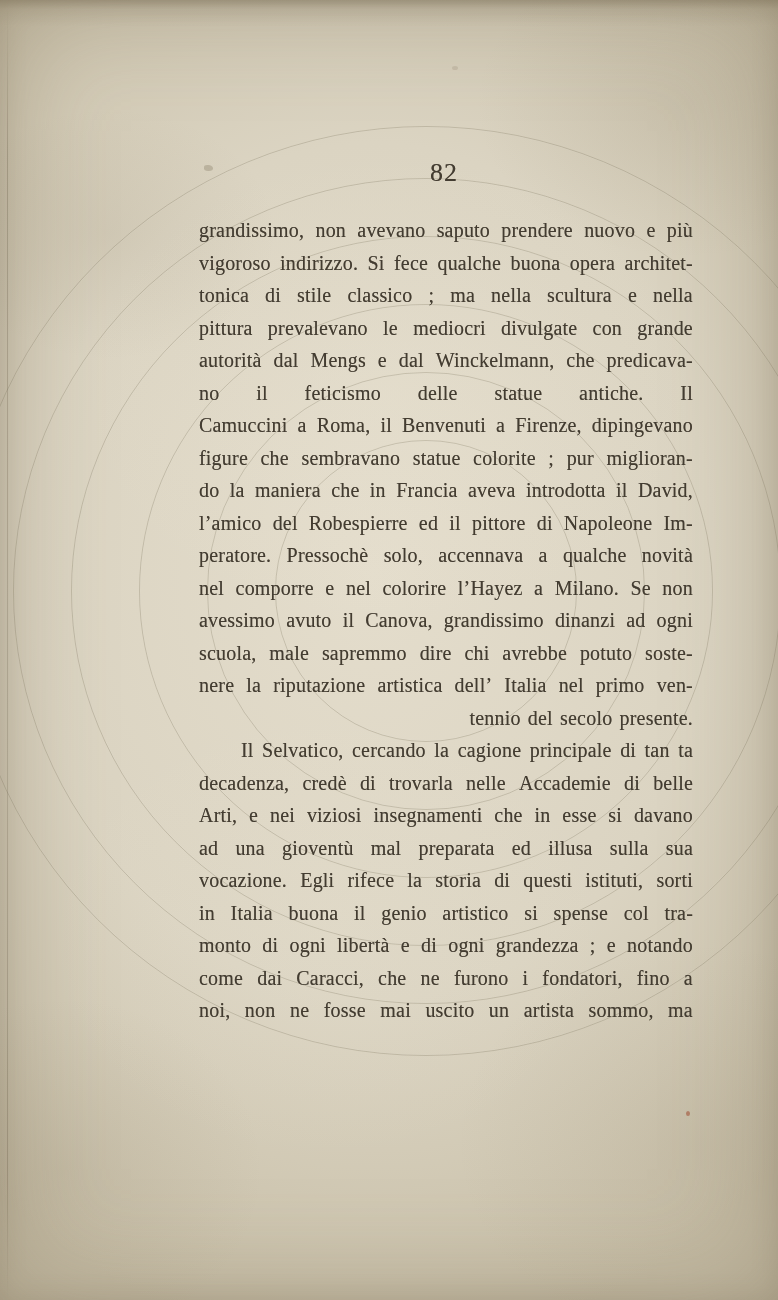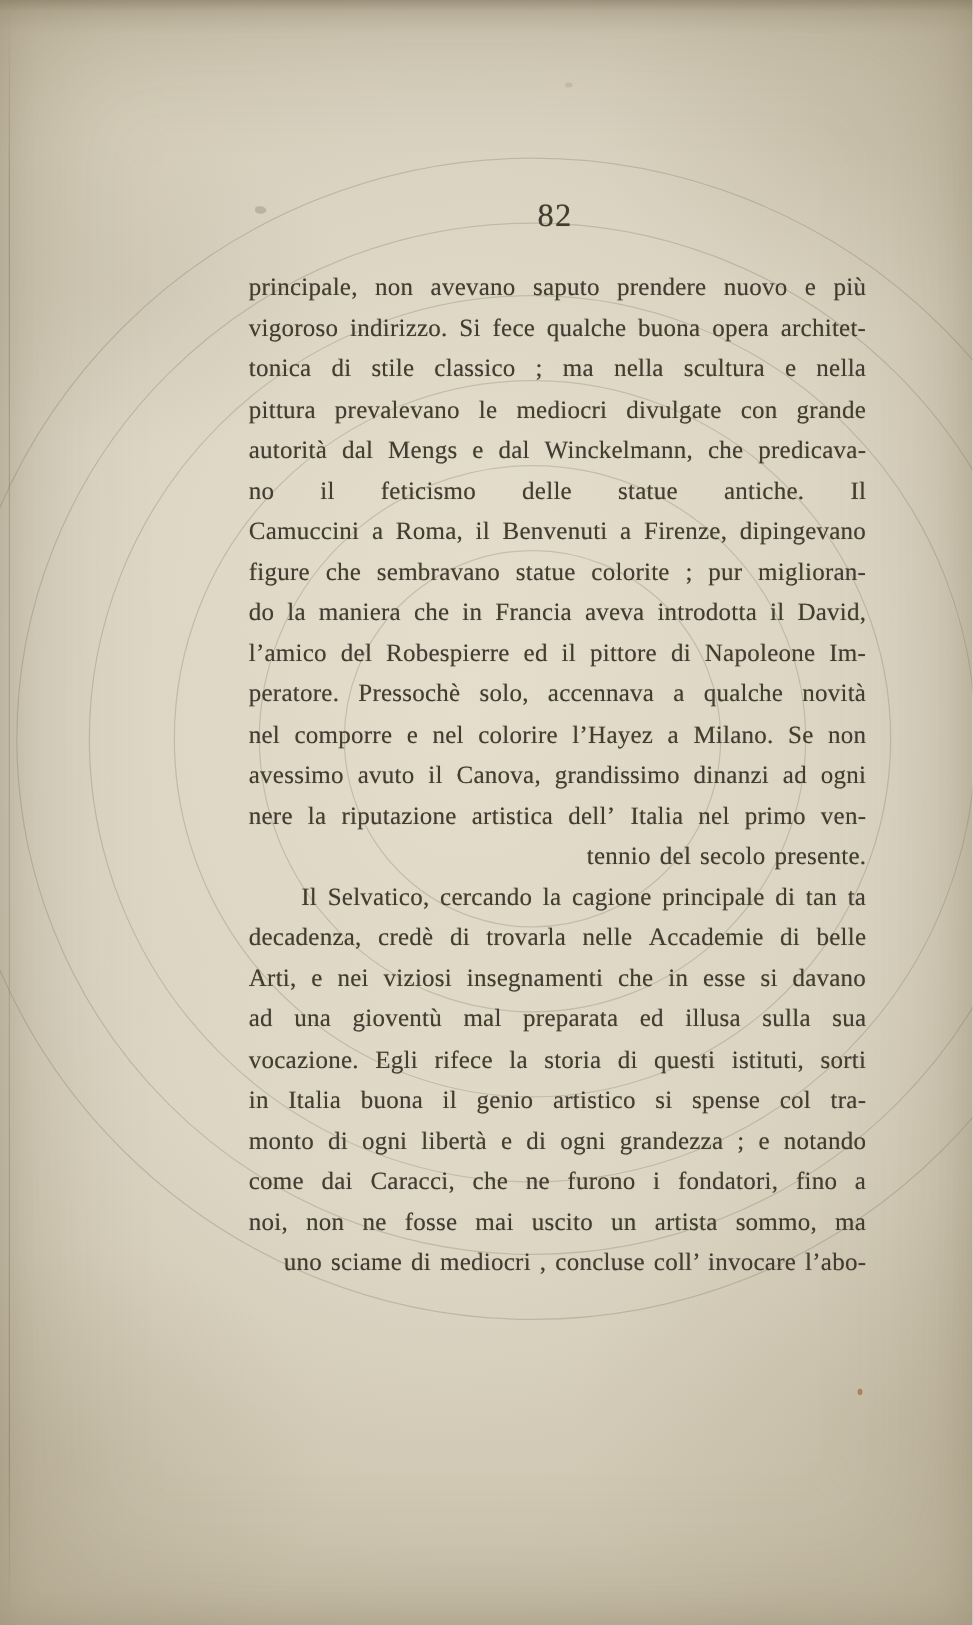--- a/index.html
+++ b/index.html
@@ -123,21 +123,21 @@
     <div class="ring" style="left: 207px; top: 372px; height: 436px; width: 436px;"></div>
     <div class="ring" style="left: 139px; top: 304px; height: 572px; width: 572px;"></div>
     <div class="ring" style="left: 71px; top: 236px; height: 708px; width: 708px;"></div>
     <div class="ring" style="left: 13px; top: 178px; height: 824px; width: 824px;"></div>
     <div class="ring" style="left: -39px; top: 126px; height: 928px; width: 928px;"></div>
   </div>
 
 <div class="page-number">82</div>
 <div class="page-text">
     <div class="line">
-      <span>principale,</span>
+      <span>grandissimo,</span>
       <span>non</span>
       <span>avevano</span>
       <span>saputo</span>
       <span>prendere</span>
       <span>nuovo</span>
       <span>e</span>
       <span>più</span>
     </div>
     <div class="line">
       <span>vigoroso</span>
@@ -255,20 +255,30 @@
     </div>
     <div class="line">
       <span>avessimo</span>
       <span>avuto</span>
       <span>il</span>
       <span>Canova,</span>
       <span>grandissimo</span>
       <span>dinanzi</span>
       <span>ad</span>
       <span>ogni</span>
+    </div>
+    <div class="line">
+      <span>scuola,</span>
+      <span>male</span>
+      <span>sapremmo</span>
+      <span>dire</span>
+      <span>chi</span>
+      <span>avrebbe</span>
+      <span>potuto</span>
+      <span>soste-</span>
     </div>
     <div class="line">
       <span>nere</span>
       <span>la</span>
       <span>riputazione</span>
       <span>artistica</span>
       <span>dell’</span>
       <span>Italia</span>
       <span>nel</span>
       <span>primo</span>
@@ -372,20 +382,19 @@
       <span>non</span>
       <span>ne</span>
       <span>fosse</span>
       <span>mai</span>
       <span>uscito</span>
       <span>un</span>
       <span>artista</span>
       <span>sommo,</span>
       <span>ma</span>
     </div>
-    <div class="line end">uno sciame di mediocri , concluse coll’ invocare l’abo-</div>
   </div>
 
 <div class="speck speck-dark"></div>
 <div class="speck speck-faint"></div>
 <div class="speck speck-red"></div>
 
 <div class="vignette"></div>
 
 </body></html>

